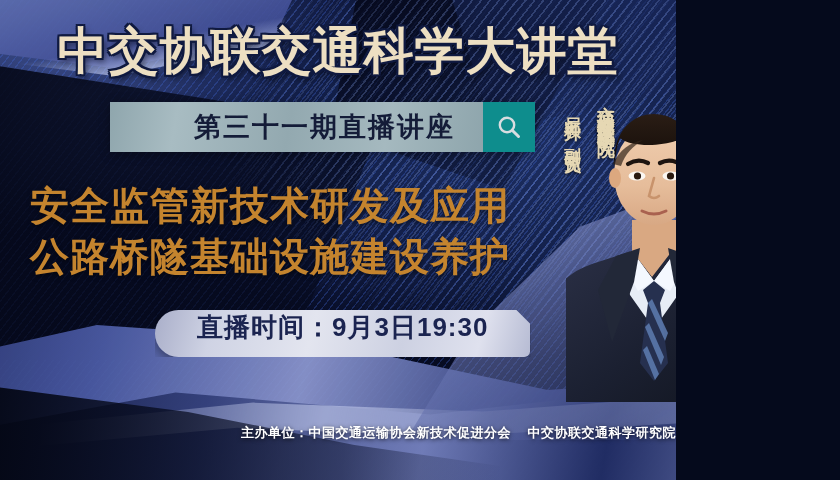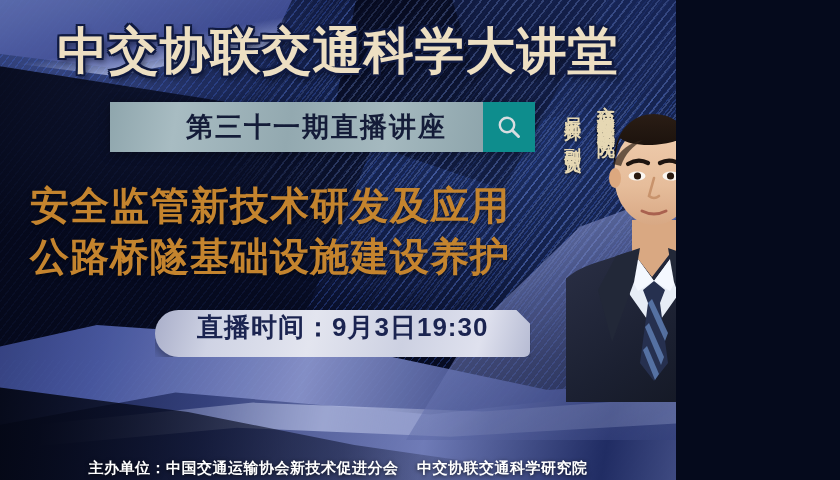--- a/index.html
+++ b/index.html
@@ -111,21 +111,21 @@
   }
 
   
   .episode-bar{
     position:absolute;left:110px;top:102px;width:425px;height:50px;
     display:flex;align-items:stretch;
     box-shadow:0 2px 10px rgba(0,0,0,.35);
   }
   .episode-label{
     flex:1;display:flex;align-items:center;justify-content:flex-end;
-    padding-right:36px;
+    padding-right:28px;
     background:linear-gradient(100deg,#8fa6ad 0%,#a8bcc2 18%,#93a9b0 48%,#a5b9bf 74%,#8ea5ac 100%);
     color:#141c38;font-size:27px;font-weight:bold;letter-spacing:2px;
   }
   .episode-label .txt{
     background-image:repeating-linear-gradient(-52deg,rgba(255,255,255,.22) 0 2px,rgba(0,0,0,0) 2px 7px);
     -webkit-background-clip:text;background-clip:text;
   }
   .search-box{
     width:52px;background:#0e8d8d;display:flex;align-items:center;justify-content:center;
   }
@@ -164,25 +164,24 @@
     writing-mode:vertical-rl;text-orientation:upright;
     color:#e6d8b4;font-weight:bold;letter-spacing:3px;
     text-shadow:0 1px 3px rgba(0,0,0,.6);
     white-space:pre;
   }
   .v-name{right:92px;top:104px;font-size:17px;}
   .v-org{right:58px;top:92px;font-size:18px;}
 
   
   .footer{
-    position:absolute;left:0;right:0;top:424px;text-align:center;
-    color:#ffffff;font-size:15px;font-weight:bold;letter-spacing:.5px;
+    position:absolute;left:0;right:0;top:424px;text-align:right;
+    color:#ffffff;font-size:13px;font-weight:bold;letter-spacing:.5px;
     text-shadow:0 1px 4px rgba(0,0,0,.75);
     white-space:pre;
-    margin-top:35px;
   }
 </style>
 </head>
 <body>
 
 <div id="poster">
 
   <div class="stripes"></div>
   <div class="wedge wedge-a"></div>
   <div class="wedge wedge-b"></div>

